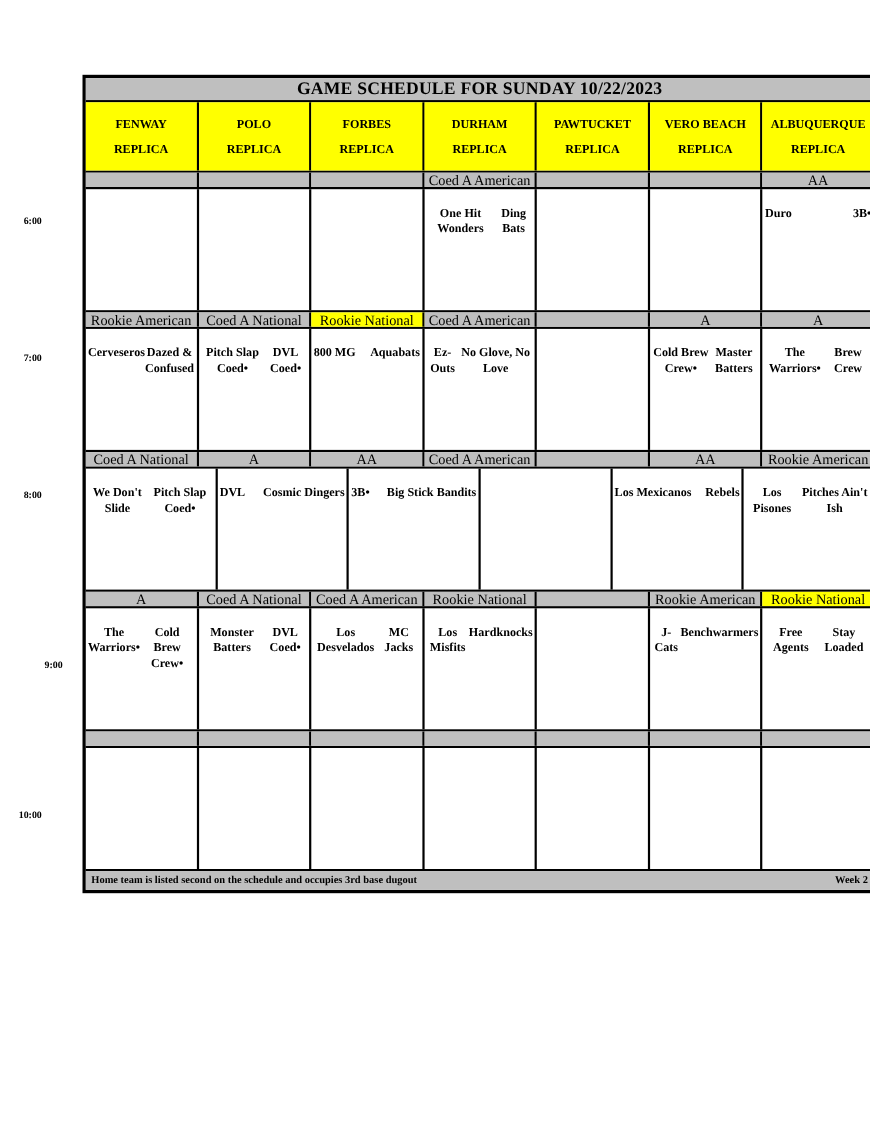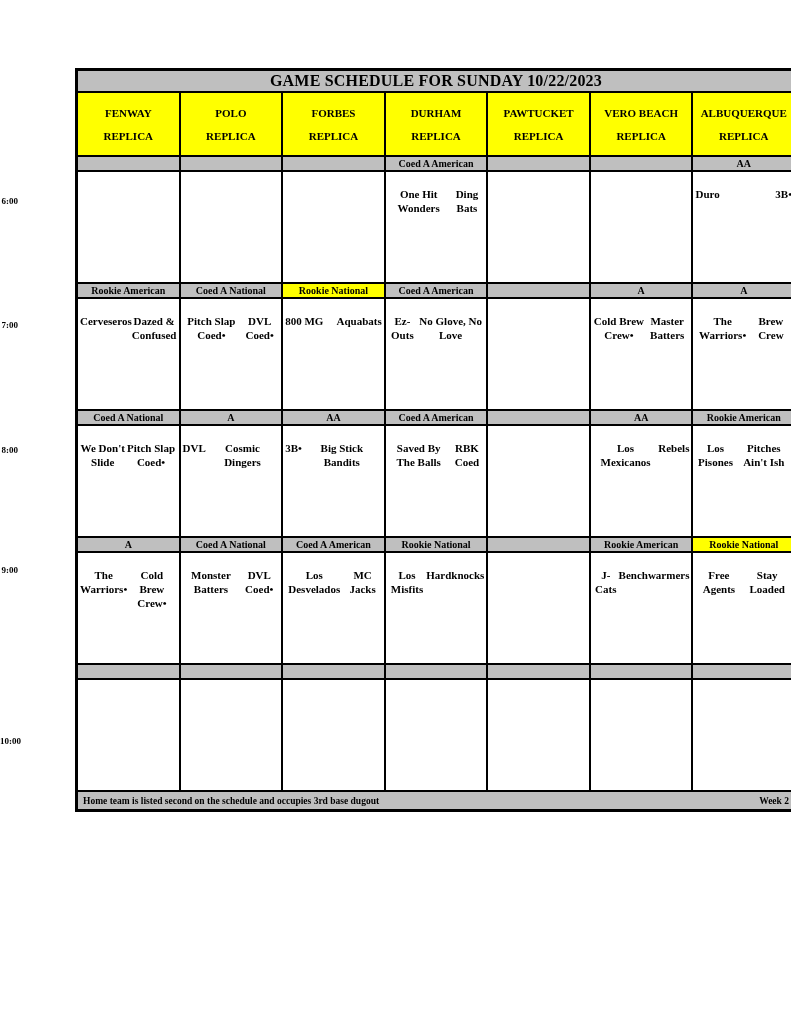--- a/index.html
+++ b/index.html
@@ -5,30 +5,30 @@
   html,body{margin:0;padding:0;background:#fff;}
   .sheet{position:relative;width:791px;height:1024px;background:#fff;font-family:"Liberation Serif","DejaVu Serif",serif;color:#000;overflow:hidden;}
   .tbl{position:absolute;left:40px;top:68px;width:716px;border:3px solid #000;background:#fff;margin-left:35px;}
   .row{display:flex;border-bottom:2px solid #000;}
   .row:last-child{border-bottom:none;gap:30px;}
   .title-row{height:20px;background:#BFBFBF;align-items:center;justify-content:center;font-weight:bold;font-size:16px;letter-spacing:.2px;}
   .hdr{height:62px;}
   .hc{flex:1 1 0;min-width:0;background:#FFFF00;border-right:2px solid #000;display:flex;flex-direction:column;align-items:center;justify-content:center;gap:11px;font-weight:bold;font-size:11px;text-align:center;}
   .hc:last-child{border-right:none;}
   .band{height:13px;}
-  .bc{flex:1 1 0;min-width:0;background:#BFBFBF;border-right:2px solid #000;display:flex;align-items:center;justify-content:center;font-weight:bold;font-size:10px;white-space:nowrap;overflow:hidden;}
+  .bc{flex:1 1 0;min-width:0;background:#BFBFBF;border-right:2px solid #000;display:flex;align-items:center;justify-content:center;font-weight:normal;font-size:13px;white-space:nowrap;overflow:hidden;}
   .bc:last-child{border-right:none;}
   .bc.hl{background:#FFFF00;}
   .game{height:110px;}
   .gc{flex:1 1 0;min-width:0;border-right:2px solid #000;display:flex;flex-direction:row;justify-content:space-between;align-items:flex-start;padding:16px 2px 16px;box-sizing:border-box;}
   .gc:last-child{border-right:none;}
   .tm{font-weight:bold;font-size:11px;text-align:center;line-height:1.25;}
   .foot{height:17px;background:#BFBFBF;align-items:center;justify-content:space-between;padding:0 5px;font-weight:bold;font-size:9.5px;}
-  .time{position:absolute;left:0;width:18px;text-align:right;font-weight:bold;font-size:9px;font-family:"Liberation Serif","DejaVu Serif",serif;}
-  .t0{top:196px;} .t1{top:320px;} .t2{top:445px;} .t3{top:565px;} .t4{top:736px;}
+  .time{position:absolute;left:0;width:38px;text-align:right;font-weight:bold;font-size:9px;font-family:"Liberation Serif","DejaVu Serif",serif;}
+  .t0{top:196px;} .t1{top:320px;} .t2{top:445px;} .t3{top:599px;padding-left:19px;} .t4{top:736px;}
 </style>
 </head>
 <body>
 
 <div class="sheet">
 
   <div class="time t0">6:00</div>
   <div class="time t1">7:00</div>
   <div class="time t2">8:00</div>
   <div class="time t3">9:00</div>
@@ -170,24 +170,20 @@
         </div>
       <div class="gc">
           <div class="tm">DVL</div>
           <div class="tm">Cosmic Dingers</div>
         </div>
       <div class="gc">
           <div class="tm">3B•</div>
           <div class="tm">Big Stick Bandits</div>
         </div>
       <div class="gc">
-          <div class="tm">Saved By The Balls</div>
-          <div class="tm">RBK Coed</div>
-        </div>
-      <div class="gc">
           <div class="tm"></div>
           <div class="tm"></div>
         </div>
       <div class="gc">
           <div class="tm">Los Mexicanos</div>
           <div class="tm">Rebels</div>
         </div>
       <div class="gc">
           <div class="tm">Los Pisones</div>
           <div class="tm">Pitches Ain't Ish</div>

